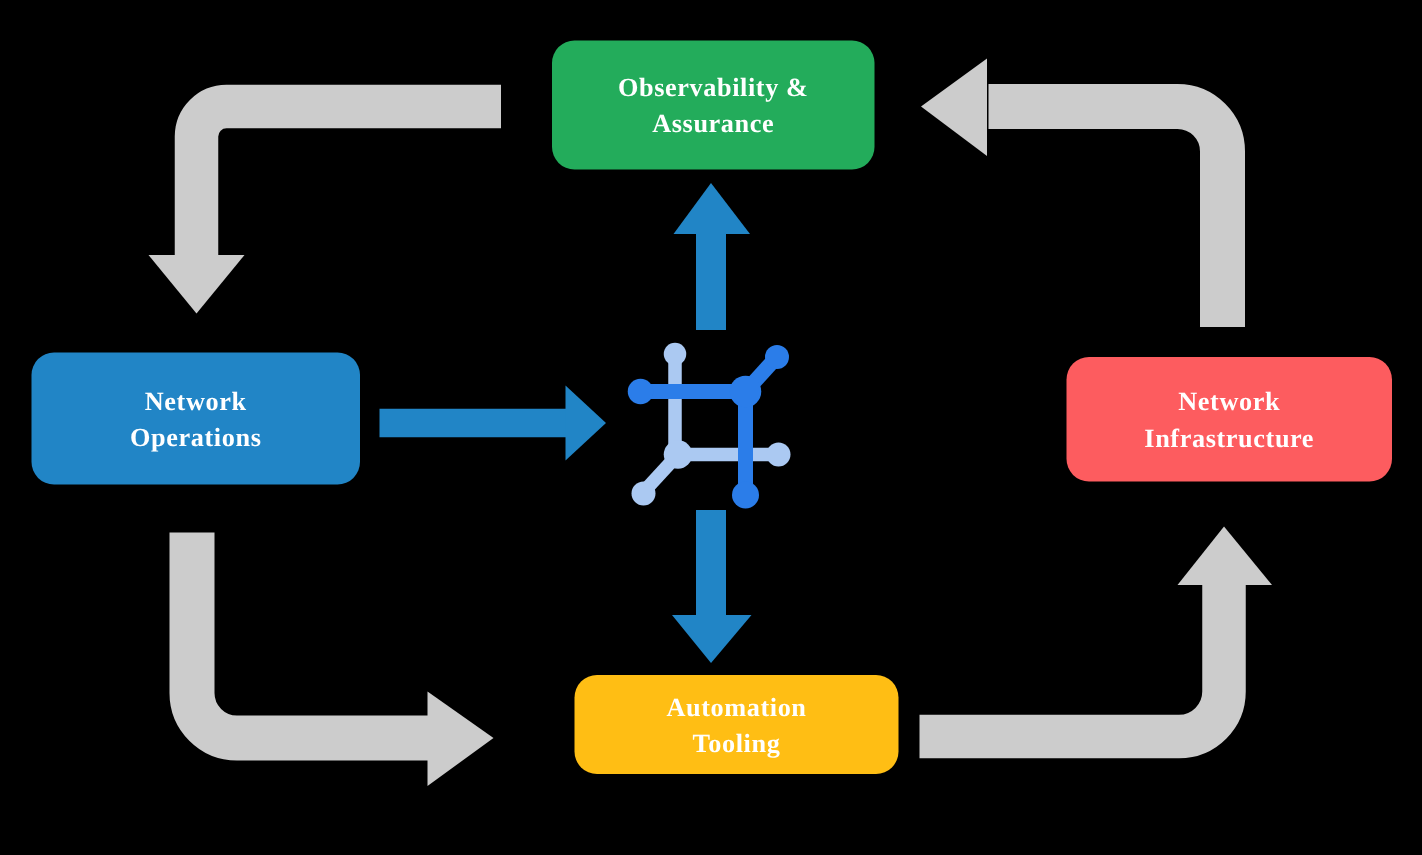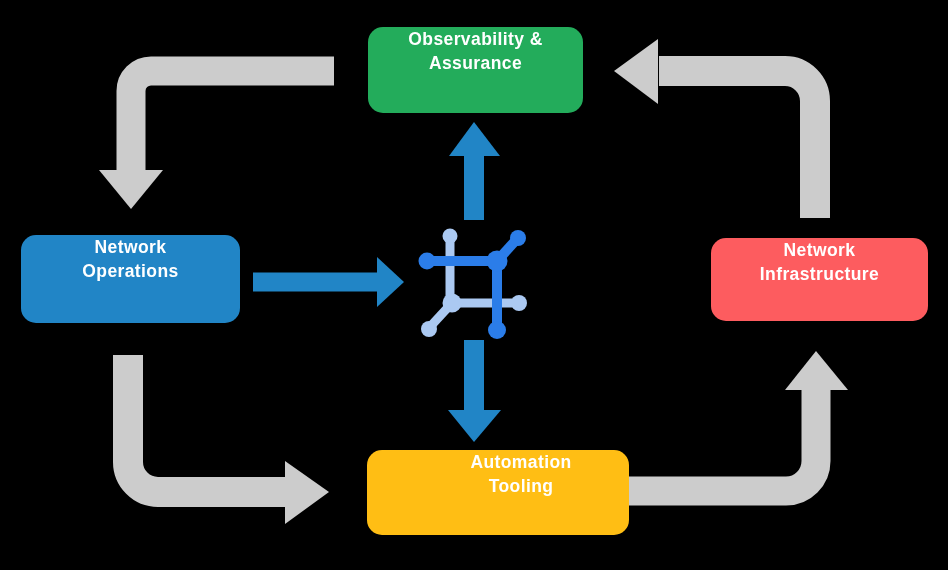--- a/index.html
+++ b/index.html
@@ -17,35 +17,36 @@
   }
   .layer {
     position: absolute;
     left: 0;
     top: 0;
   }
   .node {
     position: absolute;
     border-radius: 15px;
     display: flex;
-    align-items: flex-start;
+    align-items: center;
     justify-content: center;
     text-align: center;
+    font-family: Liberation Serif, serif;
   }
   .node .label {
     white-space: pre-line;
     font-size: 17.5px;
     font-weight: 600;
     letter-spacing: 0.4px;
     line-height: 1.38;
   }
   .node-observability { left: 368px; top: 27px;  width: 215px; height: 86px; }
   .node-operations    { left: 21px;  top: 235px; width: 219px; height: 88px; }
   .node-infrastructure{ left: 711px; top: 238px; width: 217px; height: 83px; }
-  .node-automation    { left: 367px; top: 450px; width: 216px; height: 85px; padding-left: 46px; }
+  .node-automation    { left: 383px; top: 450px; width: 216px; height: 66px; }
 </style>
 </head>
 <body>
 
 <div class="canvas" style="background-color: rgb(0, 0, 0); color: rgb(255, 255, 255);">
 
   <svg class="layer" width="948" height="570" viewBox="0 0 948 570">
 
     <g>
       <path d="M 334 71 H 151 A 20 20 0 0 0 131 91 V 171" fill="none" stroke-width="29" stroke="#CCCCCC"></path>

